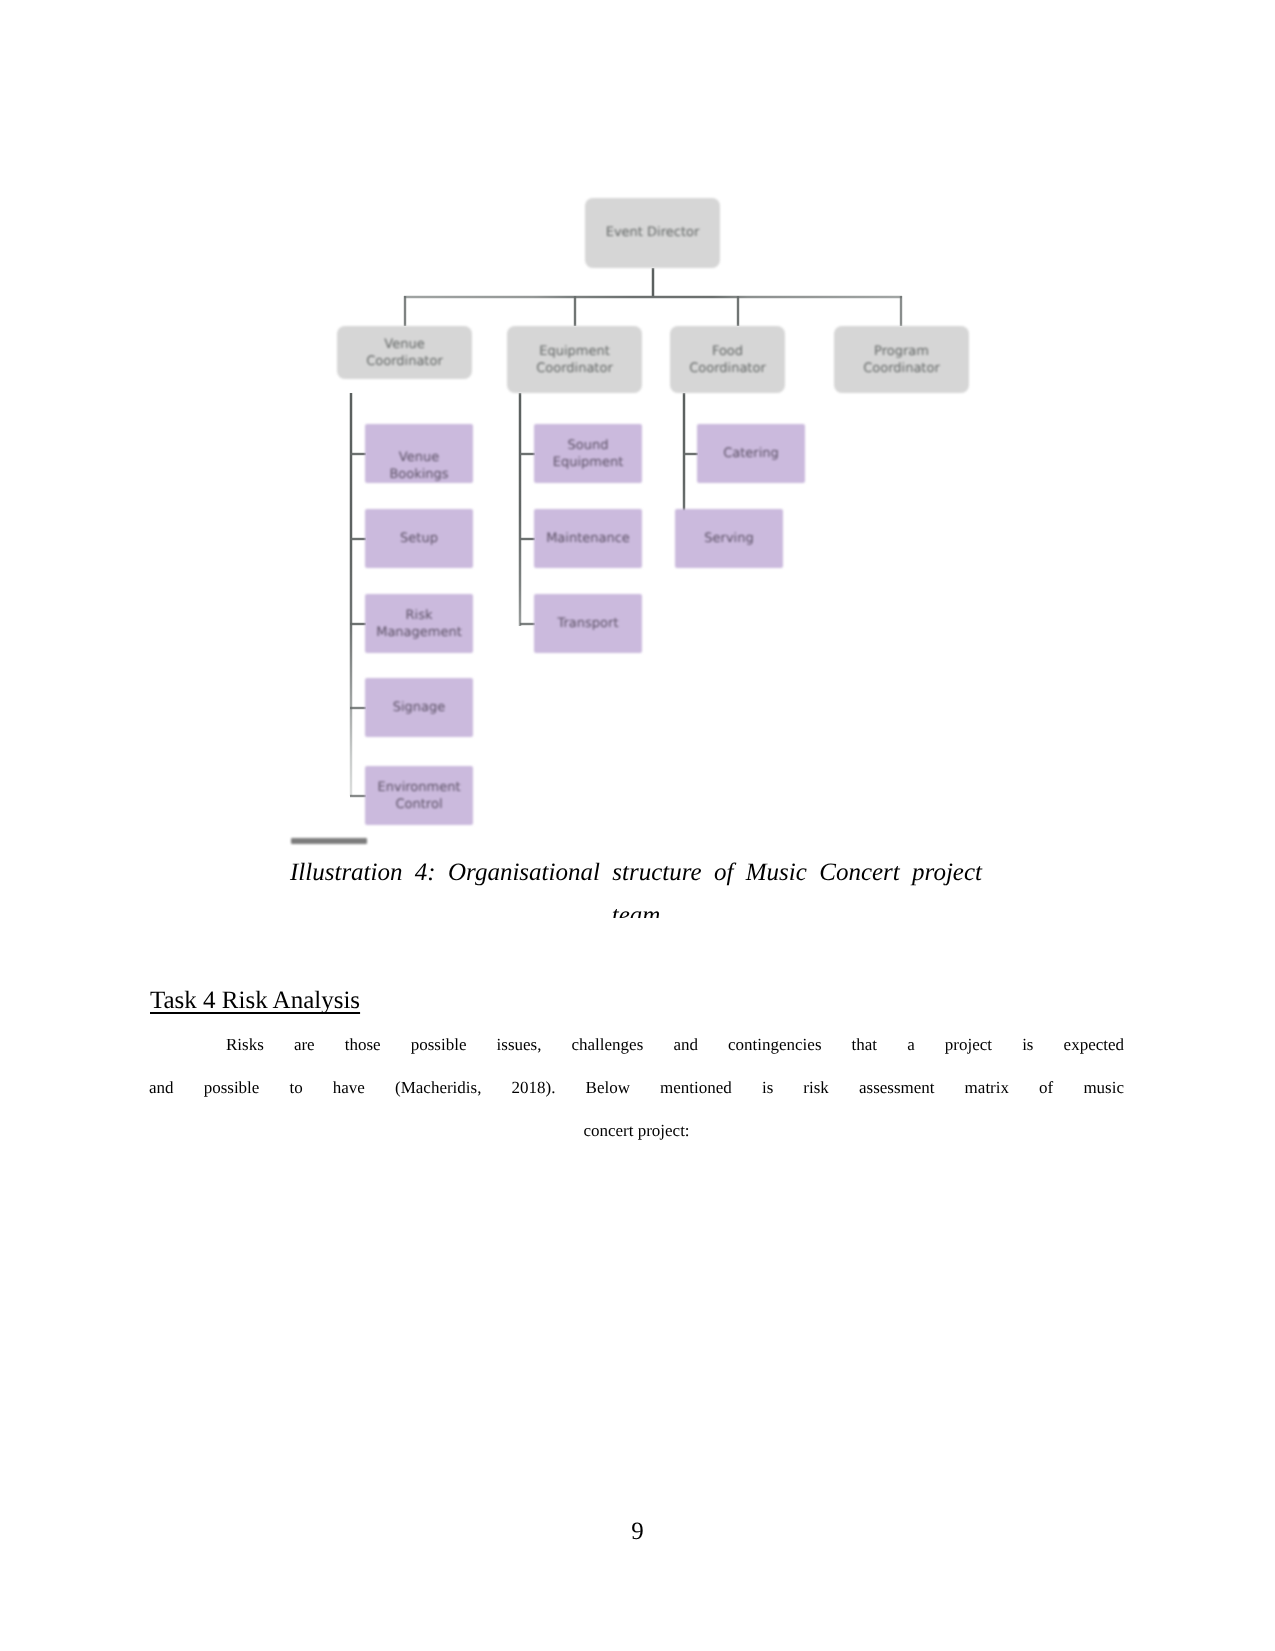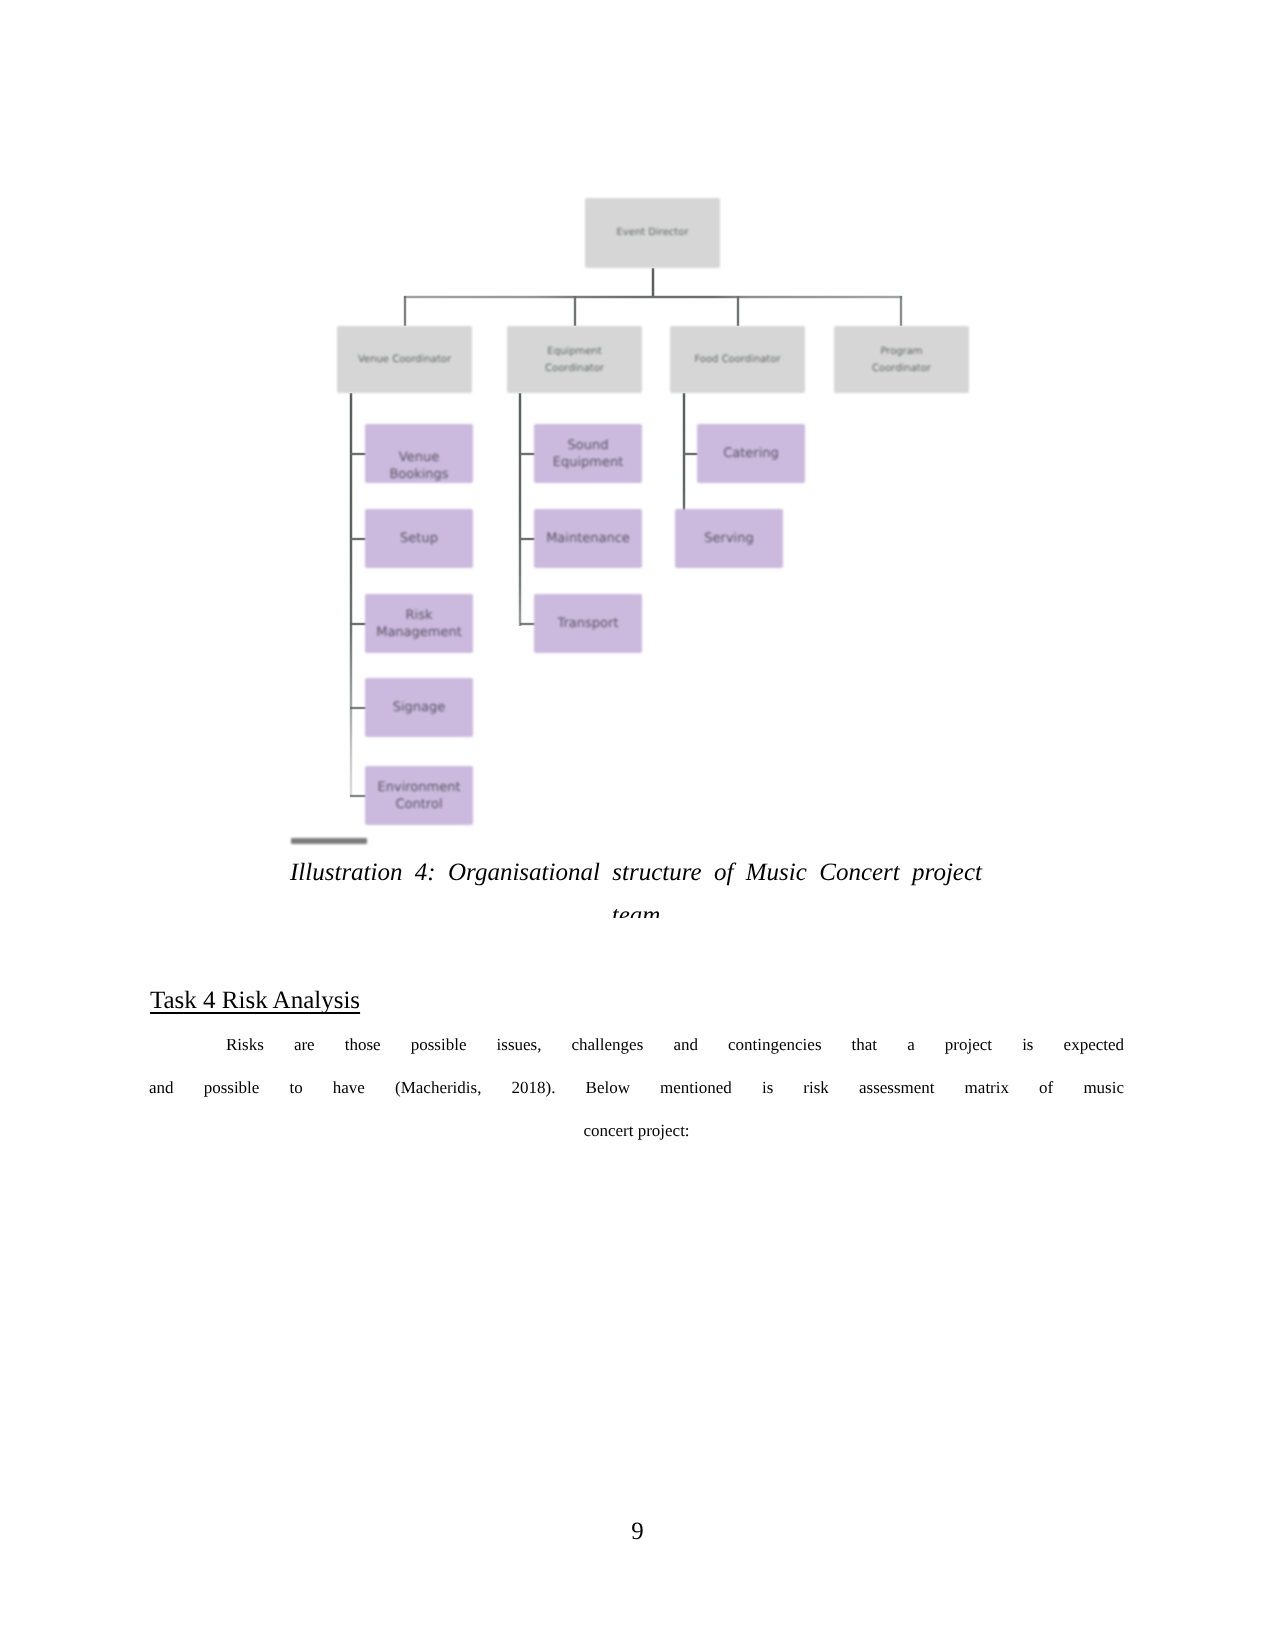--- a/index.html
+++ b/index.html
@@ -10,21 +10,21 @@
 
   
   .figure{position:absolute;left:148px;top:176px;width:976px;height:742px;overflow:hidden;}
   .chart{position:absolute;left:0;top:0;width:976px;height:680px;}
   .boxes{position:absolute;left:0;top:0;width:976px;height:680px;filter:blur(0.8px);}
   .wires{position:absolute;left:0;top:0;width:976px;height:680px;}
 
   .node{position:absolute;box-sizing:border-box;display:flex;align-items:center;justify-content:center;
         text-align:center;font-family:"DejaVu Sans",sans-serif;}
   .node span{display:block;}
-  .lvl1,.lvl2{background:#d6d6d6;color:#636766;font-size:10px;line-height:17px;padding:0 18px;border-radius:2px;}
+  .lvl1,.lvl2{background:#d6d6d6;color:#636766;font-size:13px;line-height:17px;padding:0 18px;border-radius:8px;}
   .lvl3{background:#cbbadd;color:#5c5166;font-size:13px;line-height:17px;padding:0 9px;border-radius:2px;}
 
   
   .vline{position:absolute;width:4px;margin-left:-1.15px;
      background:linear-gradient(to right,rgba(88,93,92,0) 0%,rgba(88,93,92,0.35) 19%,
         rgba(88,93,92,0.97) 31%,rgba(88,93,92,1) 50%,rgba(88,93,92,0.97) 69%,
         rgba(88,93,92,0.35) 81%,rgba(88,93,92,0) 100%);}
   .thinv{position:absolute;width:4px;margin-left:-1.3px;
      background:linear-gradient(to right,rgba(104,109,108,0) 0%,rgba(104,109,108,0.30) 20%,
         rgba(104,109,108,0.92) 32%,rgba(104,109,108,1) 50%,rgba(104,109,108,0.92) 68%,
@@ -105,27 +105,27 @@
       <div class="thinh" style="left:535.1px;top:362.5px;width:14.5px;"></div>
 
      </div>
 
      <div class="boxes">
 
       <div class="node lvl1" style="left:437px;top:21.5px;width:135px;height:70.5px;">
         <span>Event Director</span>
           </div>
 
-      <div class="node lvl2" style="left:189px;top:150px;width:135px;height:67px;">
+      <div class="node lvl2" style="left:189px;top:150px;width:135px;height:53px;">
         <span>Venue Coordinator</span>
           </div>
       <div class="node lvl2" style="left:359px;top:150px;width:135px;height:67px;">
         <span>Equipment Coordinator</span>
           </div>
-      <div class="node lvl2" style="left:522px;top:150px;width:135px;height:67px;">
+      <div class="node lvl2" style="left:522px;top:150px;width:115px;height:67px;">
         <span>Food Coordinator</span>
           </div>
       <div class="node lvl2" style="left:686px;top:150px;width:135px;height:67px;">
         <span>Program Coordinator</span>
           </div>
 
       <div class="node lvl3" style="left:217px;top:248px;width:108px;height:59px;align-items:flex-end;">
         <span>Venue Bookings</span>
           </div>
       <div class="node lvl3" style="left:217px;top:333px;width:108px;height:59px;">

